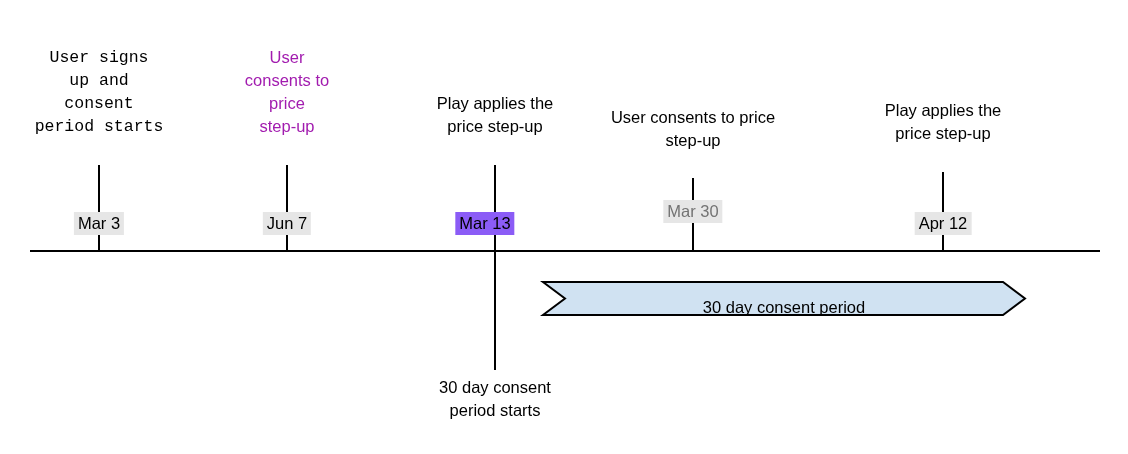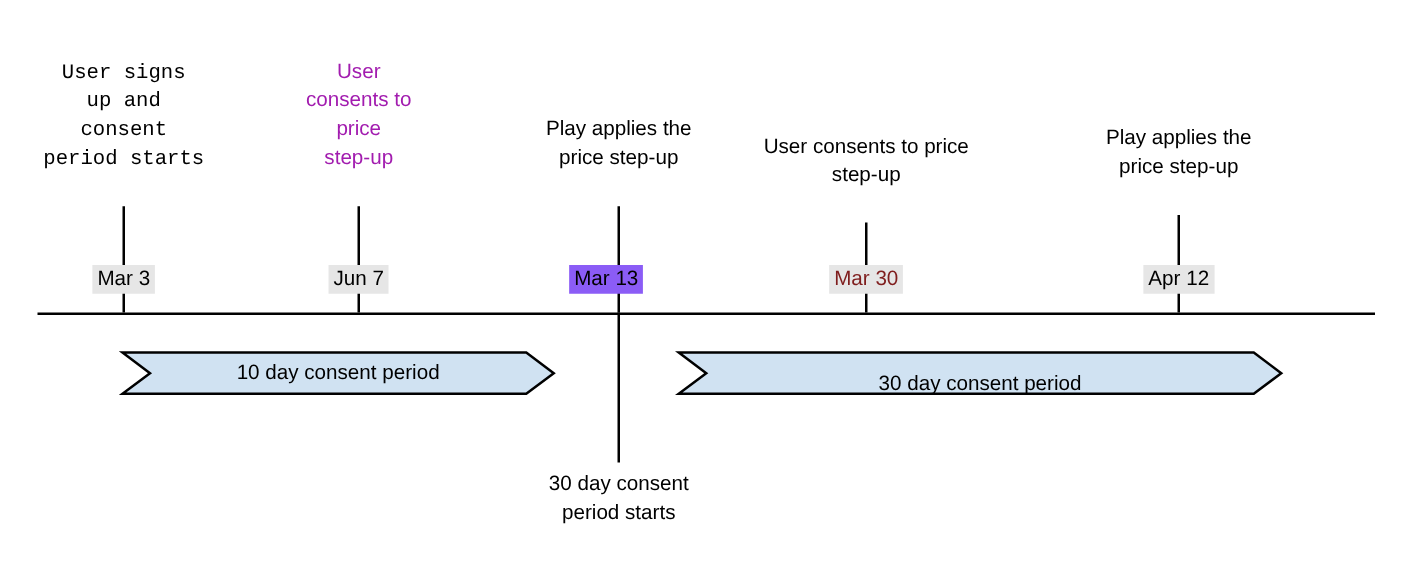--- a/index.html
+++ b/index.html
@@ -115,32 +115,26 @@
   <div class="event-caption" style="left: 495px; top: 92px; width: 190px; color: rgb(0, 0, 0);">Play applies the
 price step-up</div>
   <div class="event-caption" style="left: 693px; top: 106px; width: 230px; color: rgb(0, 0, 0);">User consents to price
 step-up</div>
   <div class="event-caption" style="left: 943px; top: 99px; width: 190px; color: rgb(0, 0, 0);">Play applies the
 price step-up</div>
 
   <div class="date-chip" style="left: 99px; top: 212px; background: rgb(230, 230, 230); color: rgb(0, 0, 0); text-align: right;">Mar 3</div>
   <div class="date-chip" style="left: 287px; top: 212px; background: rgb(230, 230, 230); color: rgb(0, 0, 0);">Jun 7</div>
   <div class="date-chip" style="left: 485px; top: 212px; background: #8b5cf6; color: rgb(0, 0, 0);">Mar 13</div>
-  <div class="date-chip" style="left: 693px; top: 212px; background: rgb(230, 230, 230); color: #7f1d1d;">Mar 30</div>
+  <div class="date-chip" style="left: 693px; top: 200px; background: rgb(230, 230, 230); color: #737373;">Mar 30</div>
   <div class="date-chip" style="left: 943px; top: 212px; background: rgb(230, 230, 230); color: rgb(0, 0, 0);">Apr 12</div>
 
   <div class="below-caption" style="left: 495px; top: 376px; width: 200px; color: rgb(0, 0, 0);">30 day consent
 period starts</div>
 
-  <div class="period-bar" style="left: 98px; top: 282px; width: 345px; height: 33px;">
-    <svg width="345" height="33" viewBox="0 0 345 33">
-      <polygon points="0,0 323,0 345,16.5 323,33 0,33 22,16.5" fill="#d0e2f2" stroke="#000000" stroke-width="2" stroke-linejoin="miter"></polygon>
-    </svg>
-    <div class="period-label">10 day consent period</div>
-  </div>
 
   <div class="period-bar" style="left: 543px; top: 282px; width: 482px; height: 50px;">
     <svg width="482" height="33" viewBox="0 0 482 33">
       <polygon points="0,0 460,0 482,16.5 460,33 0,33 22,16.5" fill="#d0e2f2" stroke="#000000" stroke-width="2" stroke-linejoin="miter"></polygon>
     </svg>
     <div class="period-label">30 day consent period</div>
   </div>
 
 </div>
 

